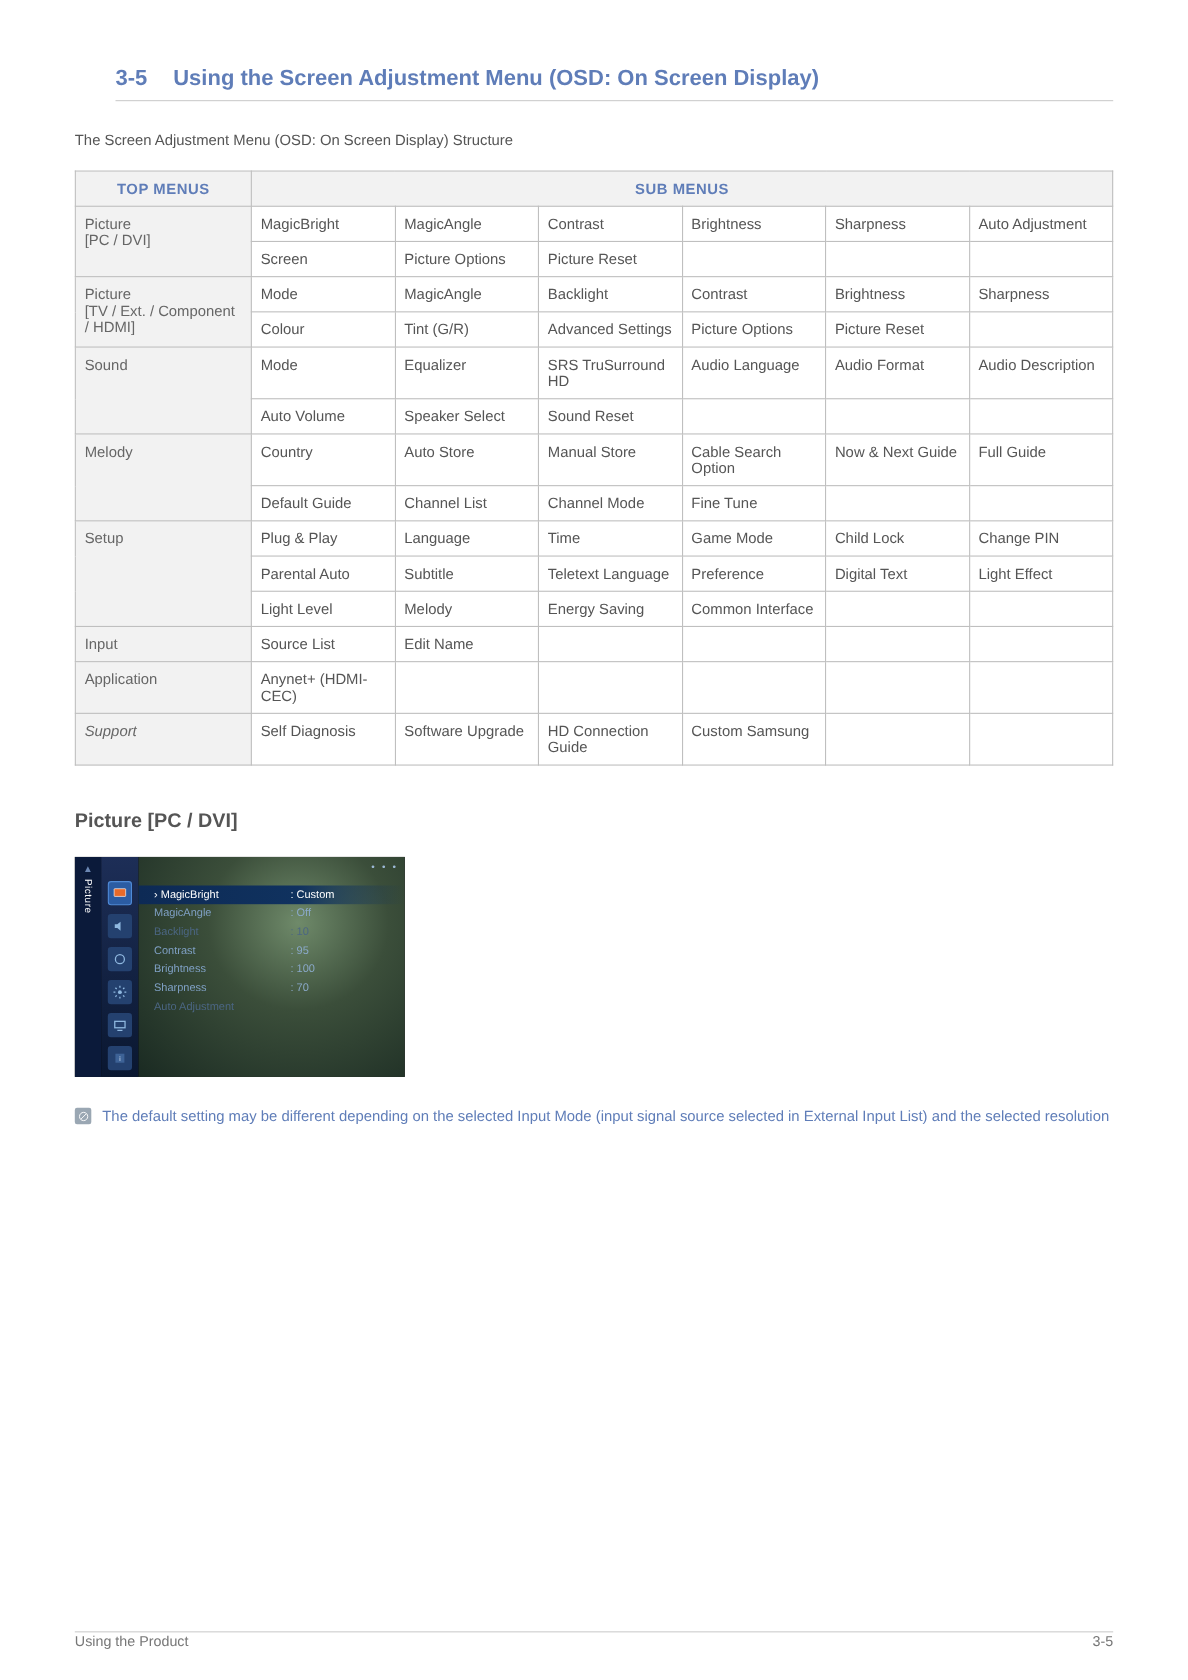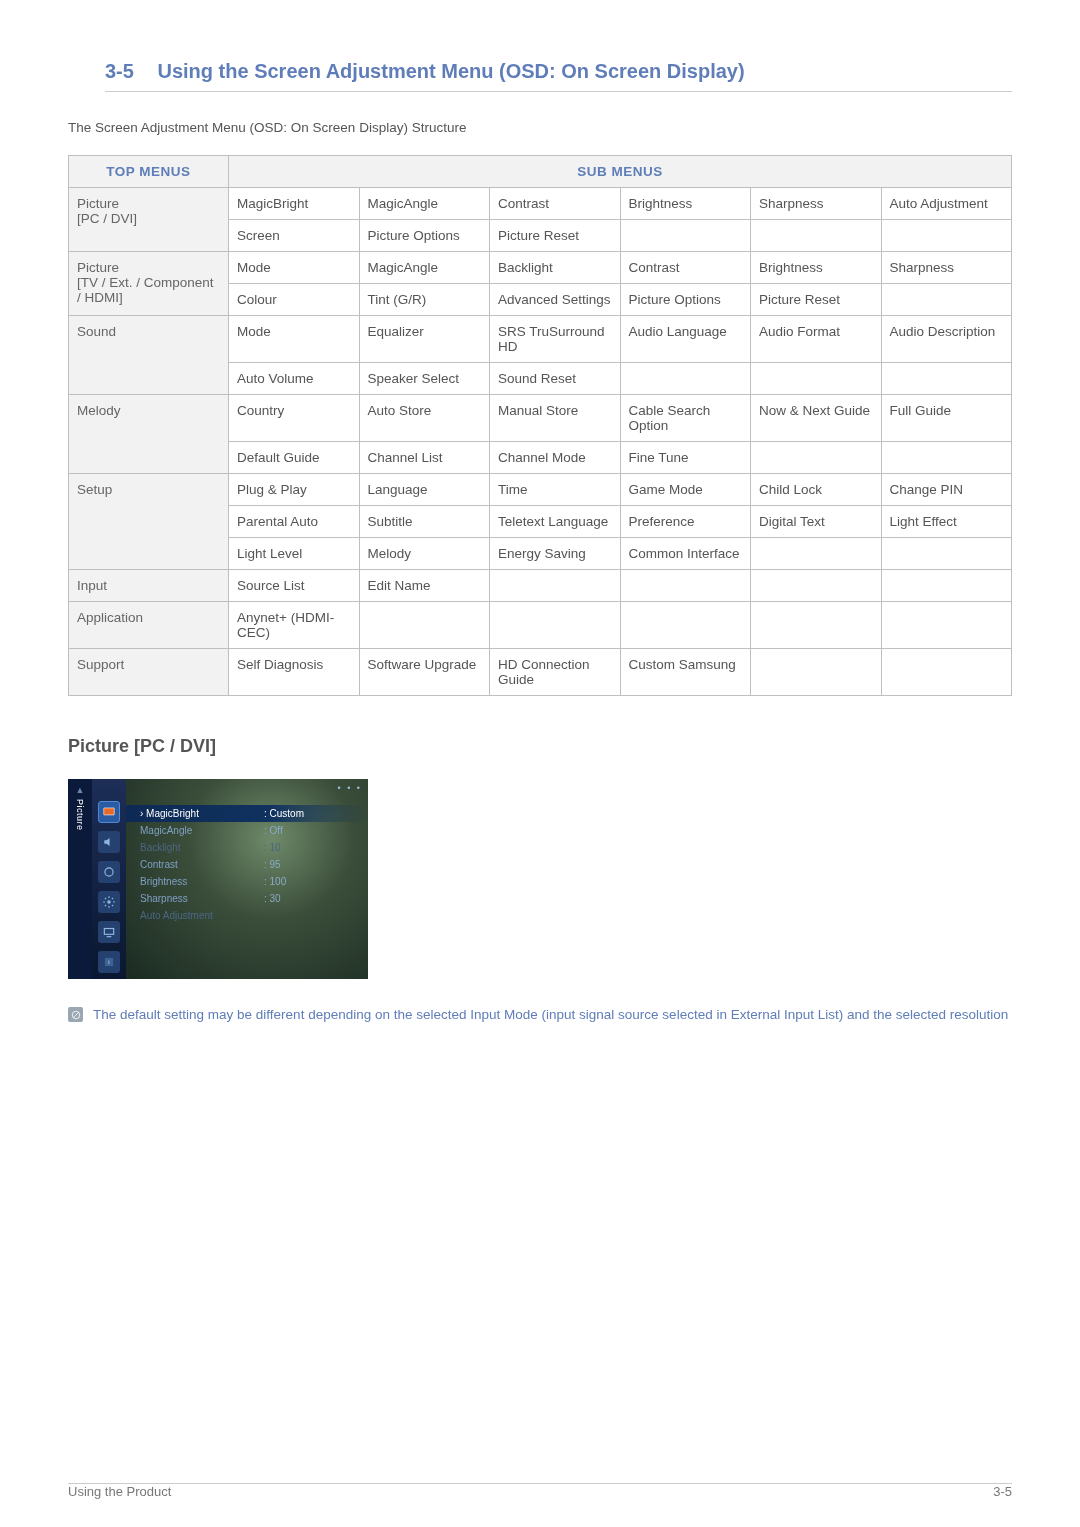--- a/index.html
+++ b/index.html
@@ -298,21 +298,21 @@
       <tr>
         <td class="topmenu" rowspan="1" style="white-space: pre-line;">Application</td>
         <td>Anynet+ (HDMI-CEC)</td>
         <td></td>
         <td></td>
         <td></td>
         <td></td>
         <td></td>
       </tr>
       <tr>
-        <td class="topmenu" rowspan="1" style="white-space: pre-line;">Support</td>
+        <td class="topmenu" rowspan="1" style="white-space: pre-line; font-style: italic;">Support</td>
         <td>Self Diagnosis</td>
         <td>Software Upgrade</td>
         <td>HD Connection Guide</td>
         <td>Custom Samsung</td>
         <td></td>
         <td></td>
       </tr>
     </tbody>
 </table>
 
@@ -376,21 +376,21 @@
         <div class="osd-row ">
           <span class="k">Contrast</span>
           <span class="v">: 95</span>
         </div>
         <div class="osd-row ">
           <span class="k">Brightness</span>
           <span class="v">: 100</span>
         </div>
         <div class="osd-row ">
           <span class="k">Sharpness</span>
-          <span class="v">: 30</span>
+          <span class="v">: 70</span>
         </div>
         <div class="osd-row dim">
           <span class="k">Auto Adjustment</span>
           <span class="v"></span>
         </div>
       </div>
   </div>
 </div>
 
 <div class="note-row">

